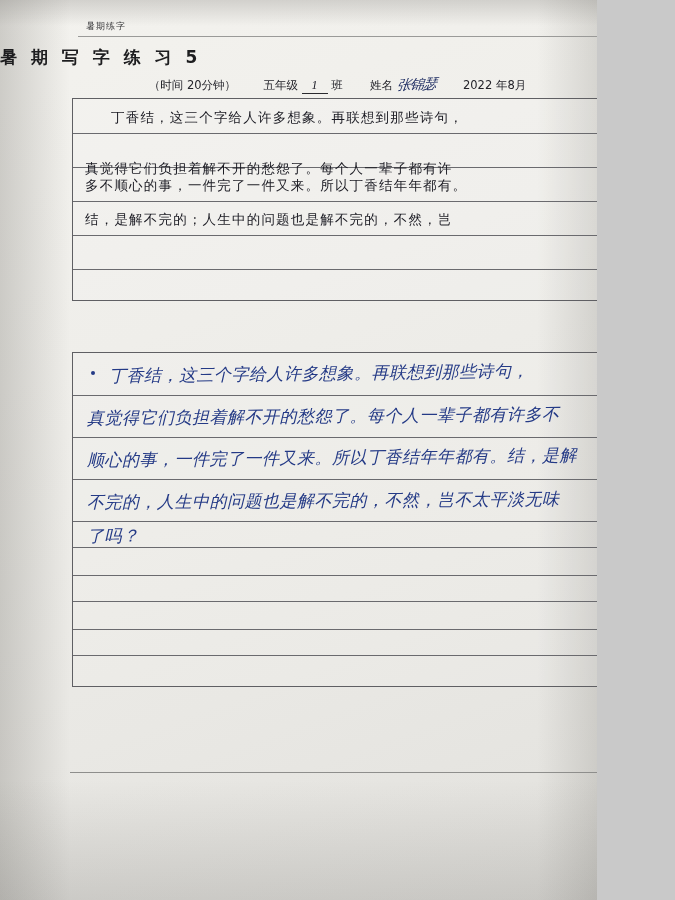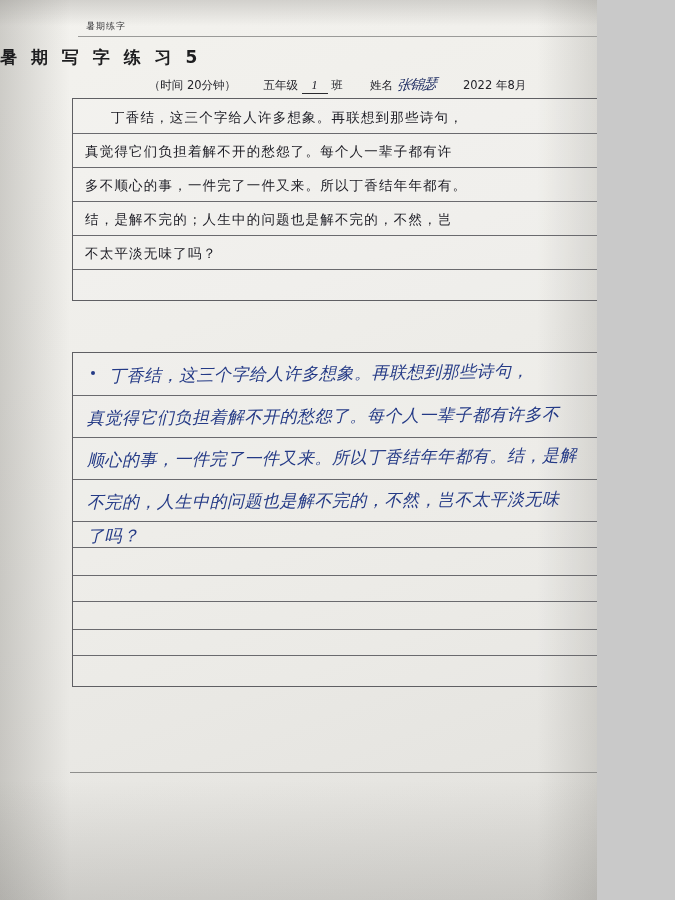--- a/index.html
+++ b/index.html
@@ -202,24 +202,23 @@
   </div>
 
   <div class="ruled" id="block-printed">
     <div class="rule" style="top:34px;"></div>
     <div class="rule" style="top:68px;"></div>
     <div class="rule" style="top:102px;"></div>
     <div class="rule" style="top:136px;"></div>
     <div class="rule" style="top:170px;"></div>
 
     <div class="printed-line" style="top:10px; text-indent:26px;">丁香结，这三个字给人许多想象。再联想到那些诗句，</div>
-    <div class="printed-line" style="top:44px;">真觉得它们负担着解不开的愁怨了。每个人一辈子都有许</div>
+    <div class="printed-line" style="top:61px;">真觉得它们负担着解不开的愁怨了。每个人一辈子都有许</div>
     <div class="printed-line" style="top:112px;">结，是解不完的；人生中的问题也是解不完的，不然，岂</div>
     <div class="printed-line" style="top:78px;">多不顺心的事，一件完了一件又来。所以丁香结年年都有。</div>
-    <div class="printed-line" style="top:146px;">不太平淡无味了吗？</div>
   </div>
 
   <div class="ruled" id="block-hand">
     <div class="rule" style="top:42px;"></div>
     <div class="rule" style="top:84px;"></div>
     <div class="rule" style="top:126px;"></div>
     <div class="rule" style="top:168px;"></div>
     <div class="rule" style="top:194px;"></div>
     <div class="rule" style="top:222px;"></div>
     <div class="rule" style="top:248px;"></div>

